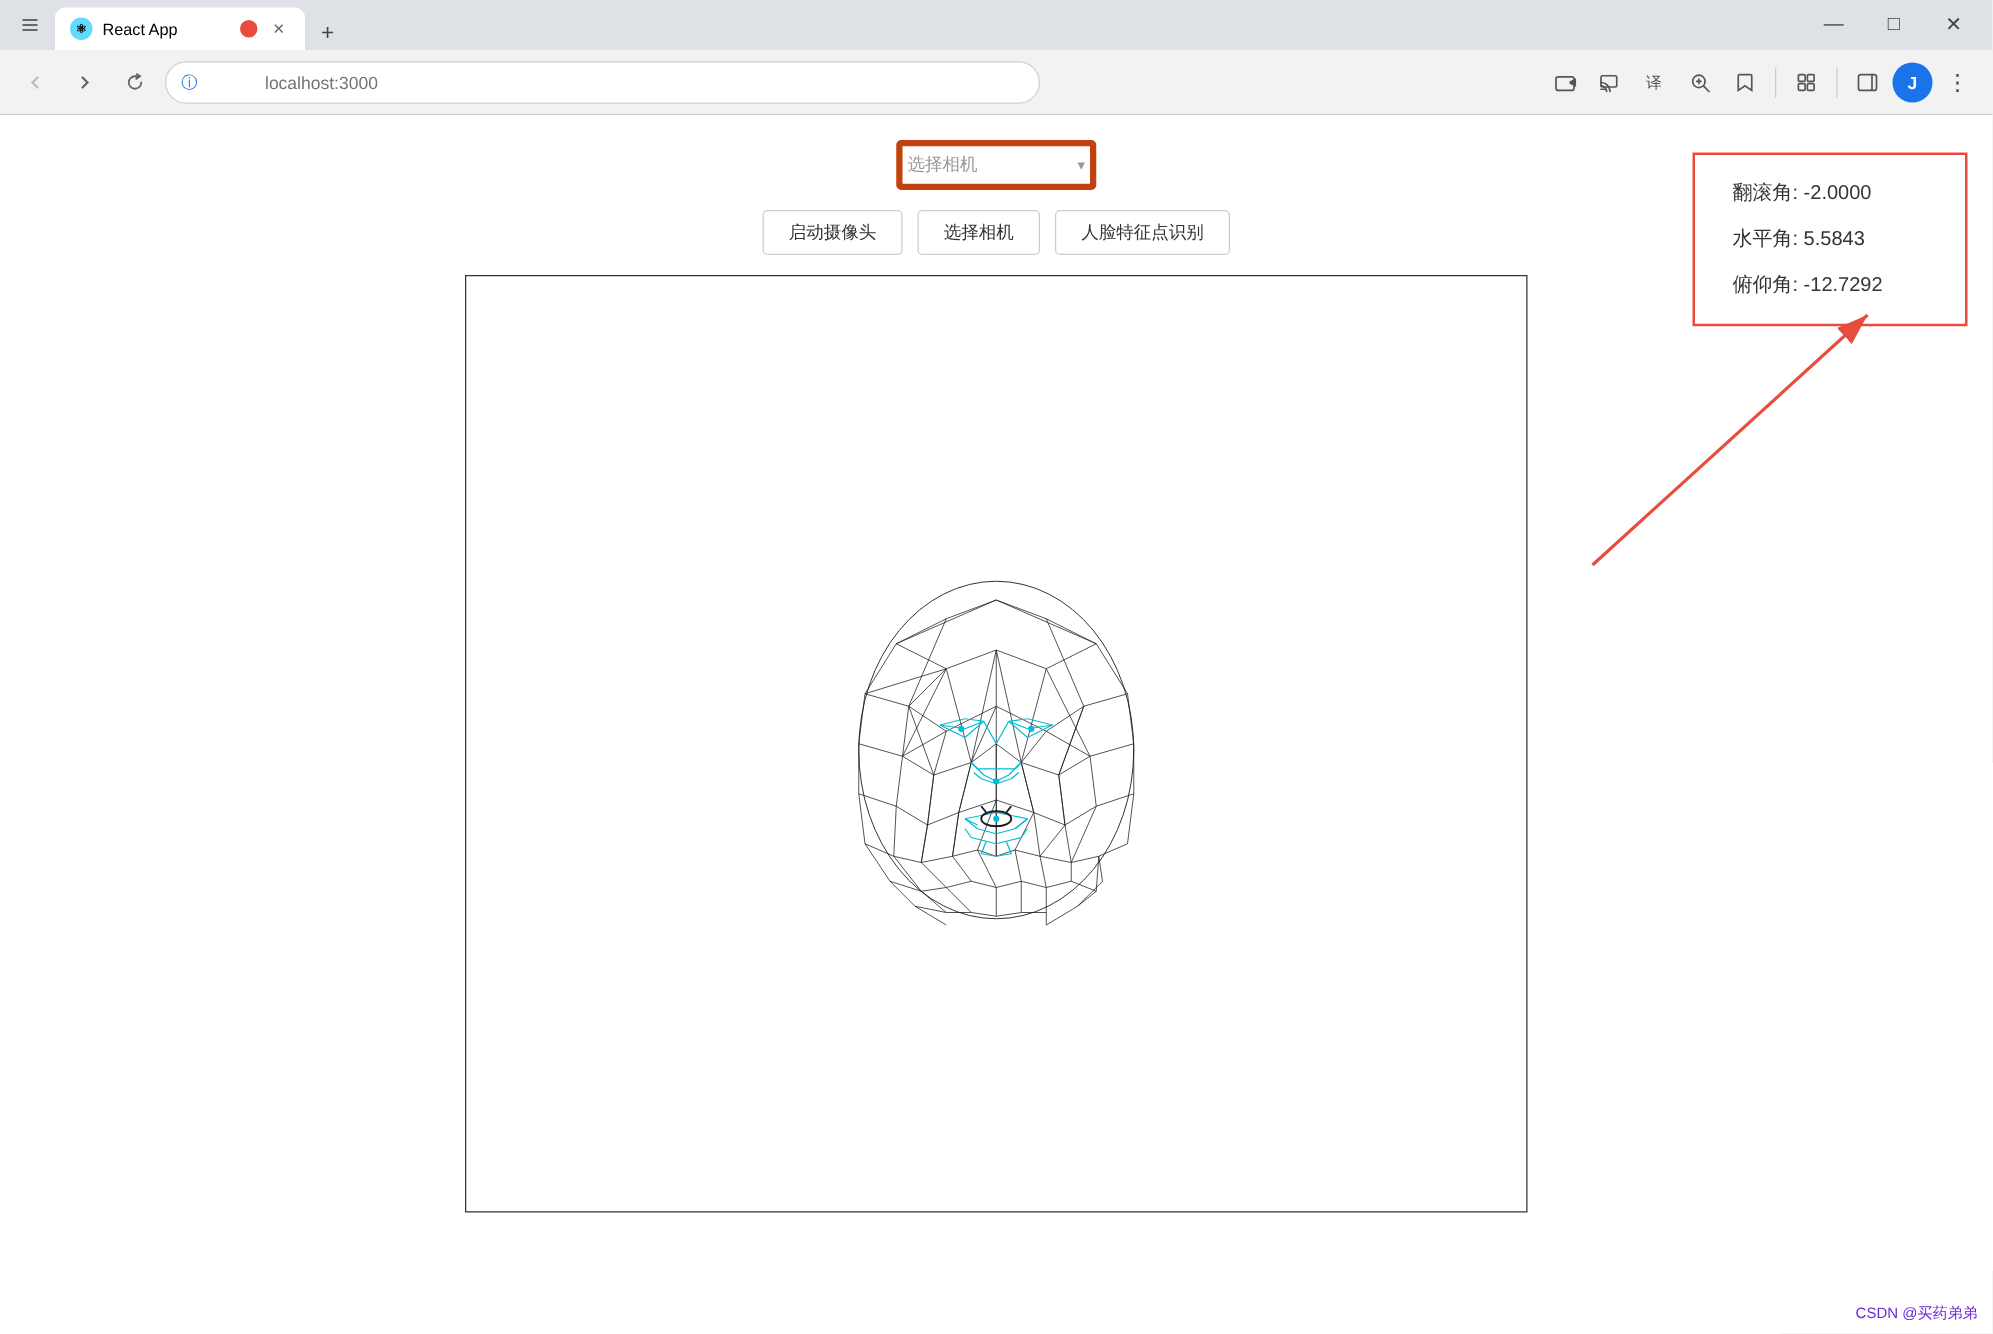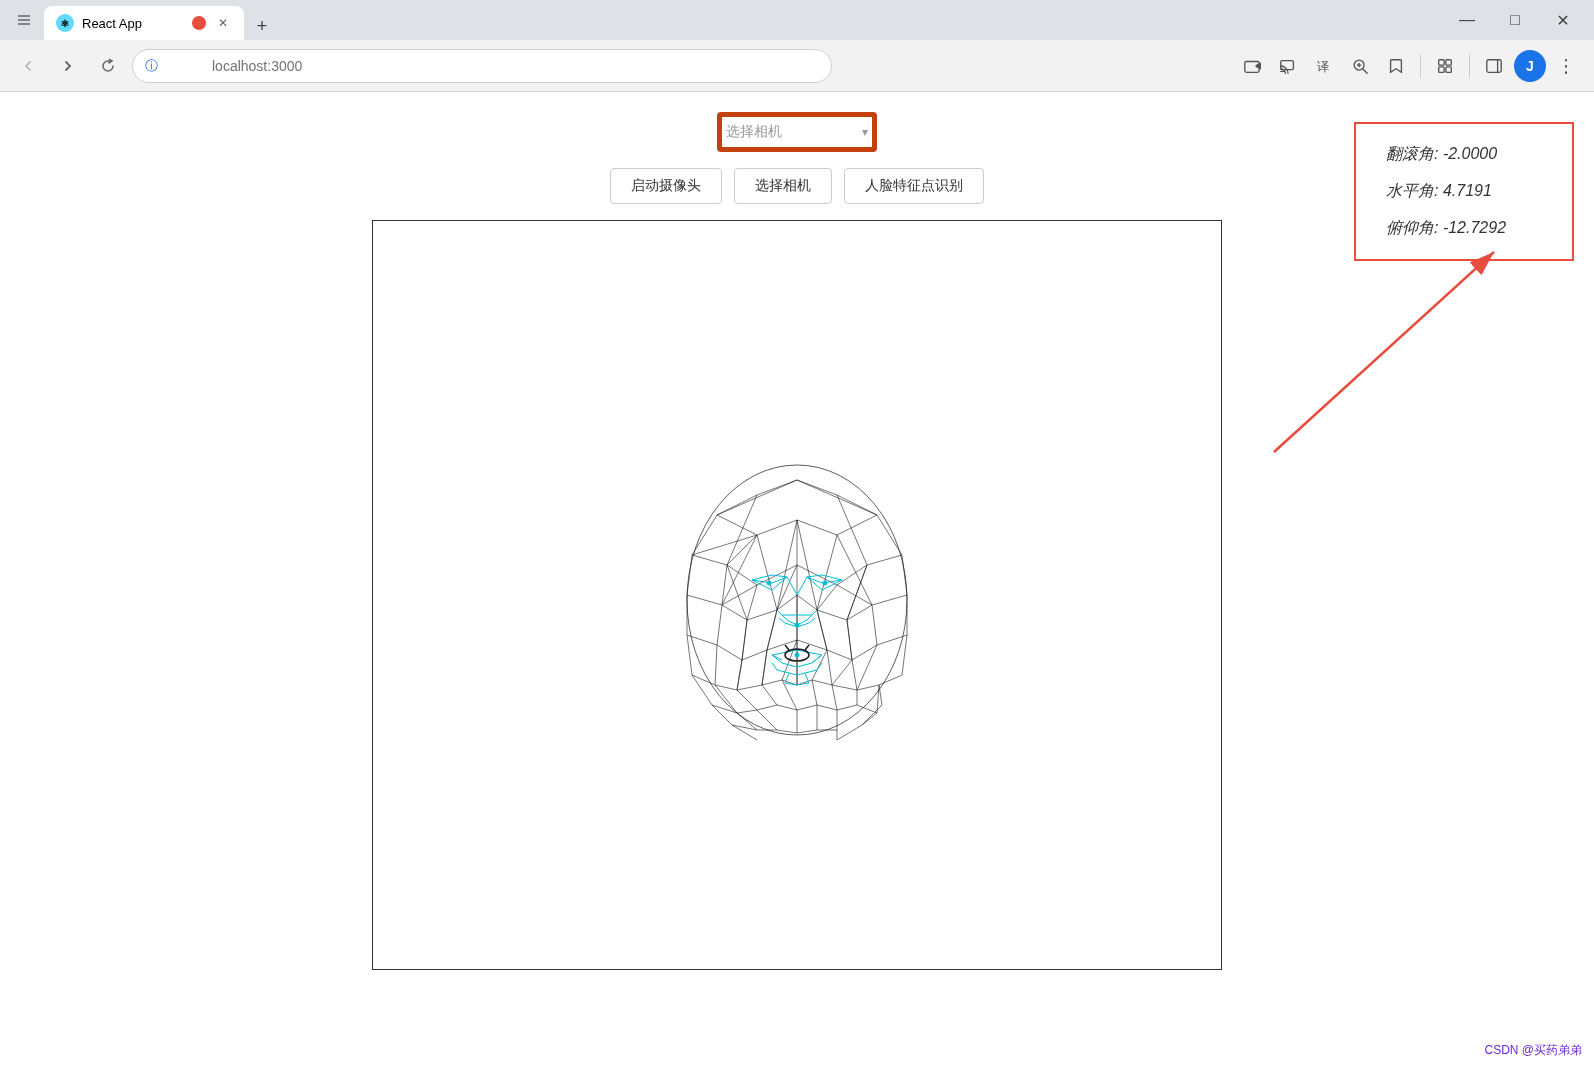--- a/index.html
+++ b/index.html
@@ -42,21 +42,21 @@
 
     
     .btn-row { display: flex; gap: 12px; margin-bottom: 16px; }
     .action-btn { border: 1px solid #ccc; background: white; border-radius: 4px; padding: 8px 20px; font-size: 14px; cursor: pointer; color: #333; }
 
     
     .video-area { width: 850px; height: 750px; border: 1px solid #333; background: white; position: relative; display: flex; align-items: center; justify-content: center; }
 
     
     .info-panel { position: absolute; right: 20px; top: 30px; border: 2px solid #e74c3c; padding: 20px 30px; background: white; min-width: 220px; }
-    .info-row { font-size: 16px; color: #333; margin-bottom: 16px; font-style: italic; }
+    .info-row { font-size: 16px; color: #333; margin-bottom: 16px; }
     .info-row:last-child { margin-bottom: 0; }
 
     
     .watermark { position: absolute; bottom: 8px; right: 12px; font-size: 12px; color: #6d28d9; }
 
     
     .face-svg { width: 280px; height: 320px; }
   </style>
 </head>
 <body>
@@ -385,21 +385,21 @@
         <g stroke="#1a1a1a" stroke-width="1.5" fill="none">
           <ellipse cx="140" cy="220" rx="12" ry="6"></ellipse>
           <line x1="132" y1="215" x2="128" y2="210"></line>
           <line x1="148" y1="215" x2="152" y2="210"></line>
         </g>
       </svg>
     </div>
 
     <div class="info-panel">
       <div class="info-row">翻滚角: -2.0000</div>
-      <div class="info-row">水平角: 4.7191</div>
+      <div class="info-row">水平角: 5.5843</div>
       <div class="info-row">俯仰角: -12.7292</div>
     </div>
 
     <svg style="position:absolute; top:130px; right:20px; width:400px; height:250px; pointer-events:none;">
 
       <defs>
         <marker id="arrowhead" markerWidth="10" markerHeight="7" refX="10" refY="3.5" orient="auto">
           <polygon points="0 0, 10 3.5, 0 7" fill="#e74c3c"></polygon>
         </marker>
       </defs>

